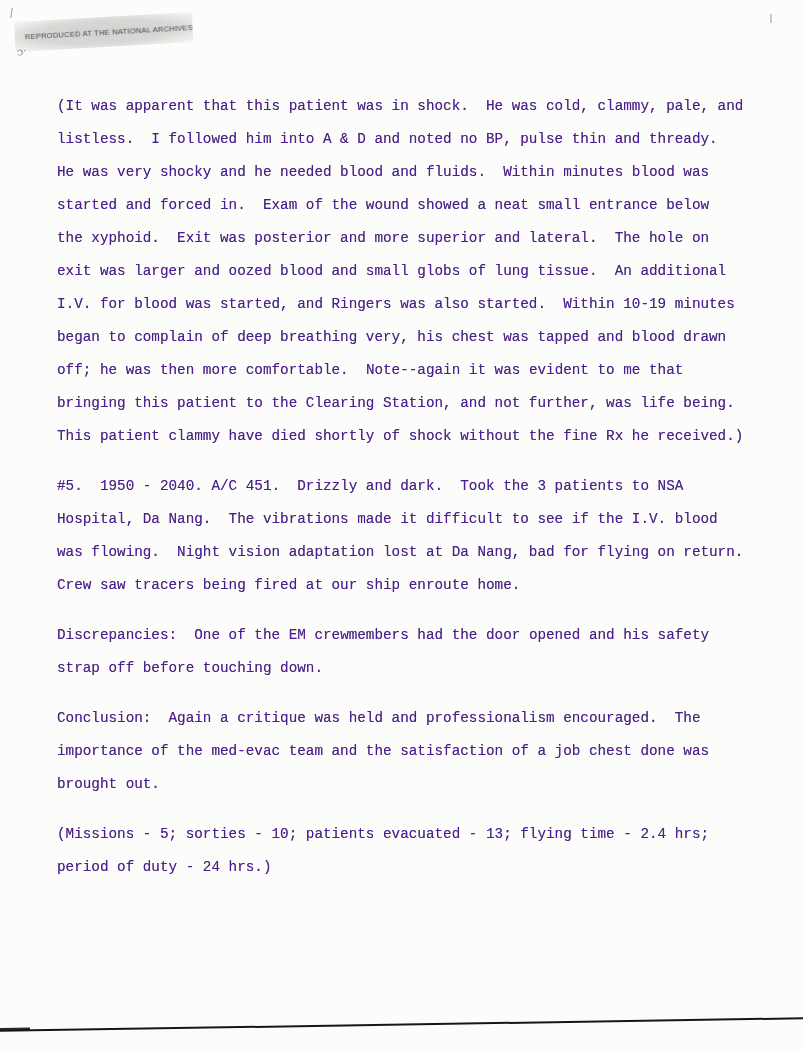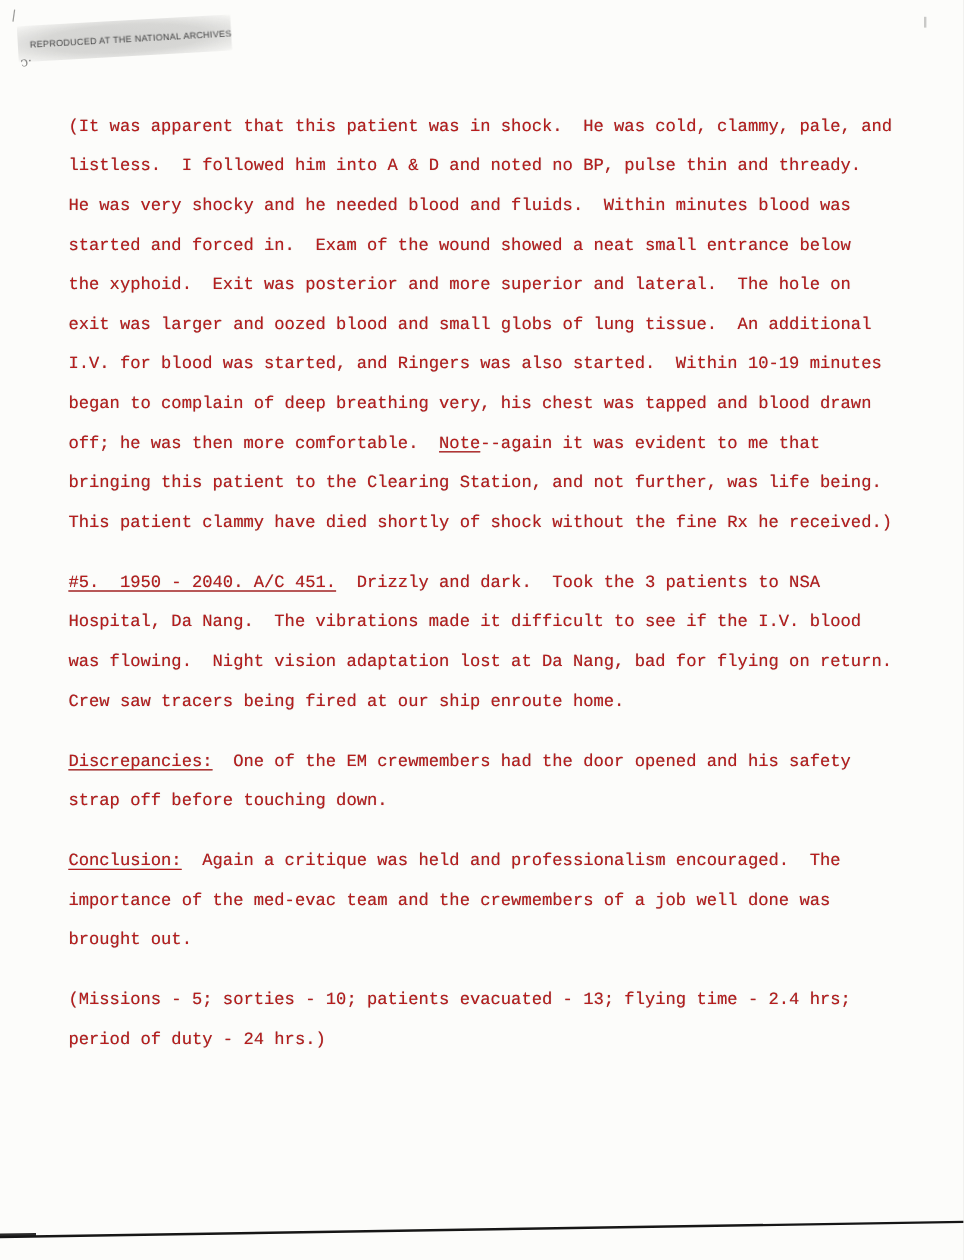--- a/index.html
+++ b/index.html
@@ -63,32 +63,31 @@
     width: 2px;
     height: 9px;
     background: #c9c9c7;
   }
   
   .typed {
     position: absolute;
     left: 57px;
     top: 90px;
     width: 710px;
-    color: #b91c1c;
+    color: #4c1d95;
     font-size: 14.3px;
     text-shadow: 0 0 0.6px rgba(46,45,43,0.55);
   }
   .para { margin: 0 0 17px 0; }
   .line {
     height: 33px;
     line-height: 33px;
     white-space: pre;
   }
   .u {
-    text-decoration: underline;
     text-underline-offset: 3px;
     text-decoration-thickness: 1.2px;
   }
   
   .scan-line {
     position: absolute;
     left: -8px;
     top: 1030px;
     width: 822px;
     height: 1.6px;
@@ -143,21 +142,21 @@
       <div class="line">Crew saw tracers being fired at our ship enroute home.</div>
     </div>
 
     <div class="para">
       <div class="line"><span class="u">Discrepancies:</span><span>  One of the EM crewmembers had the door opened and his safety</span></div>
       <div class="line">strap off before touching down.</div>
     </div>
 
     <div class="para">
       <div class="line"><span class="u">Conclusion:</span><span>  Again a critique was held and professionalism encouraged.  The</span></div>
-      <div class="line">importance of the med-evac team and the crewmembers of a job well done was</div>
+      <div class="line">importance of the med-evac team and the satisfaction of a job chest done was</div>
       <div class="line">brought out.</div>
     </div>
 
     <div class="para">
       <div class="line">(Missions - 5; sorties - 10; patients evacuated - 13; flying time - 2.4 hrs;</div>
       <div class="line">period of duty - 24 hrs.)</div>
     </div>
 
   </div>
 

